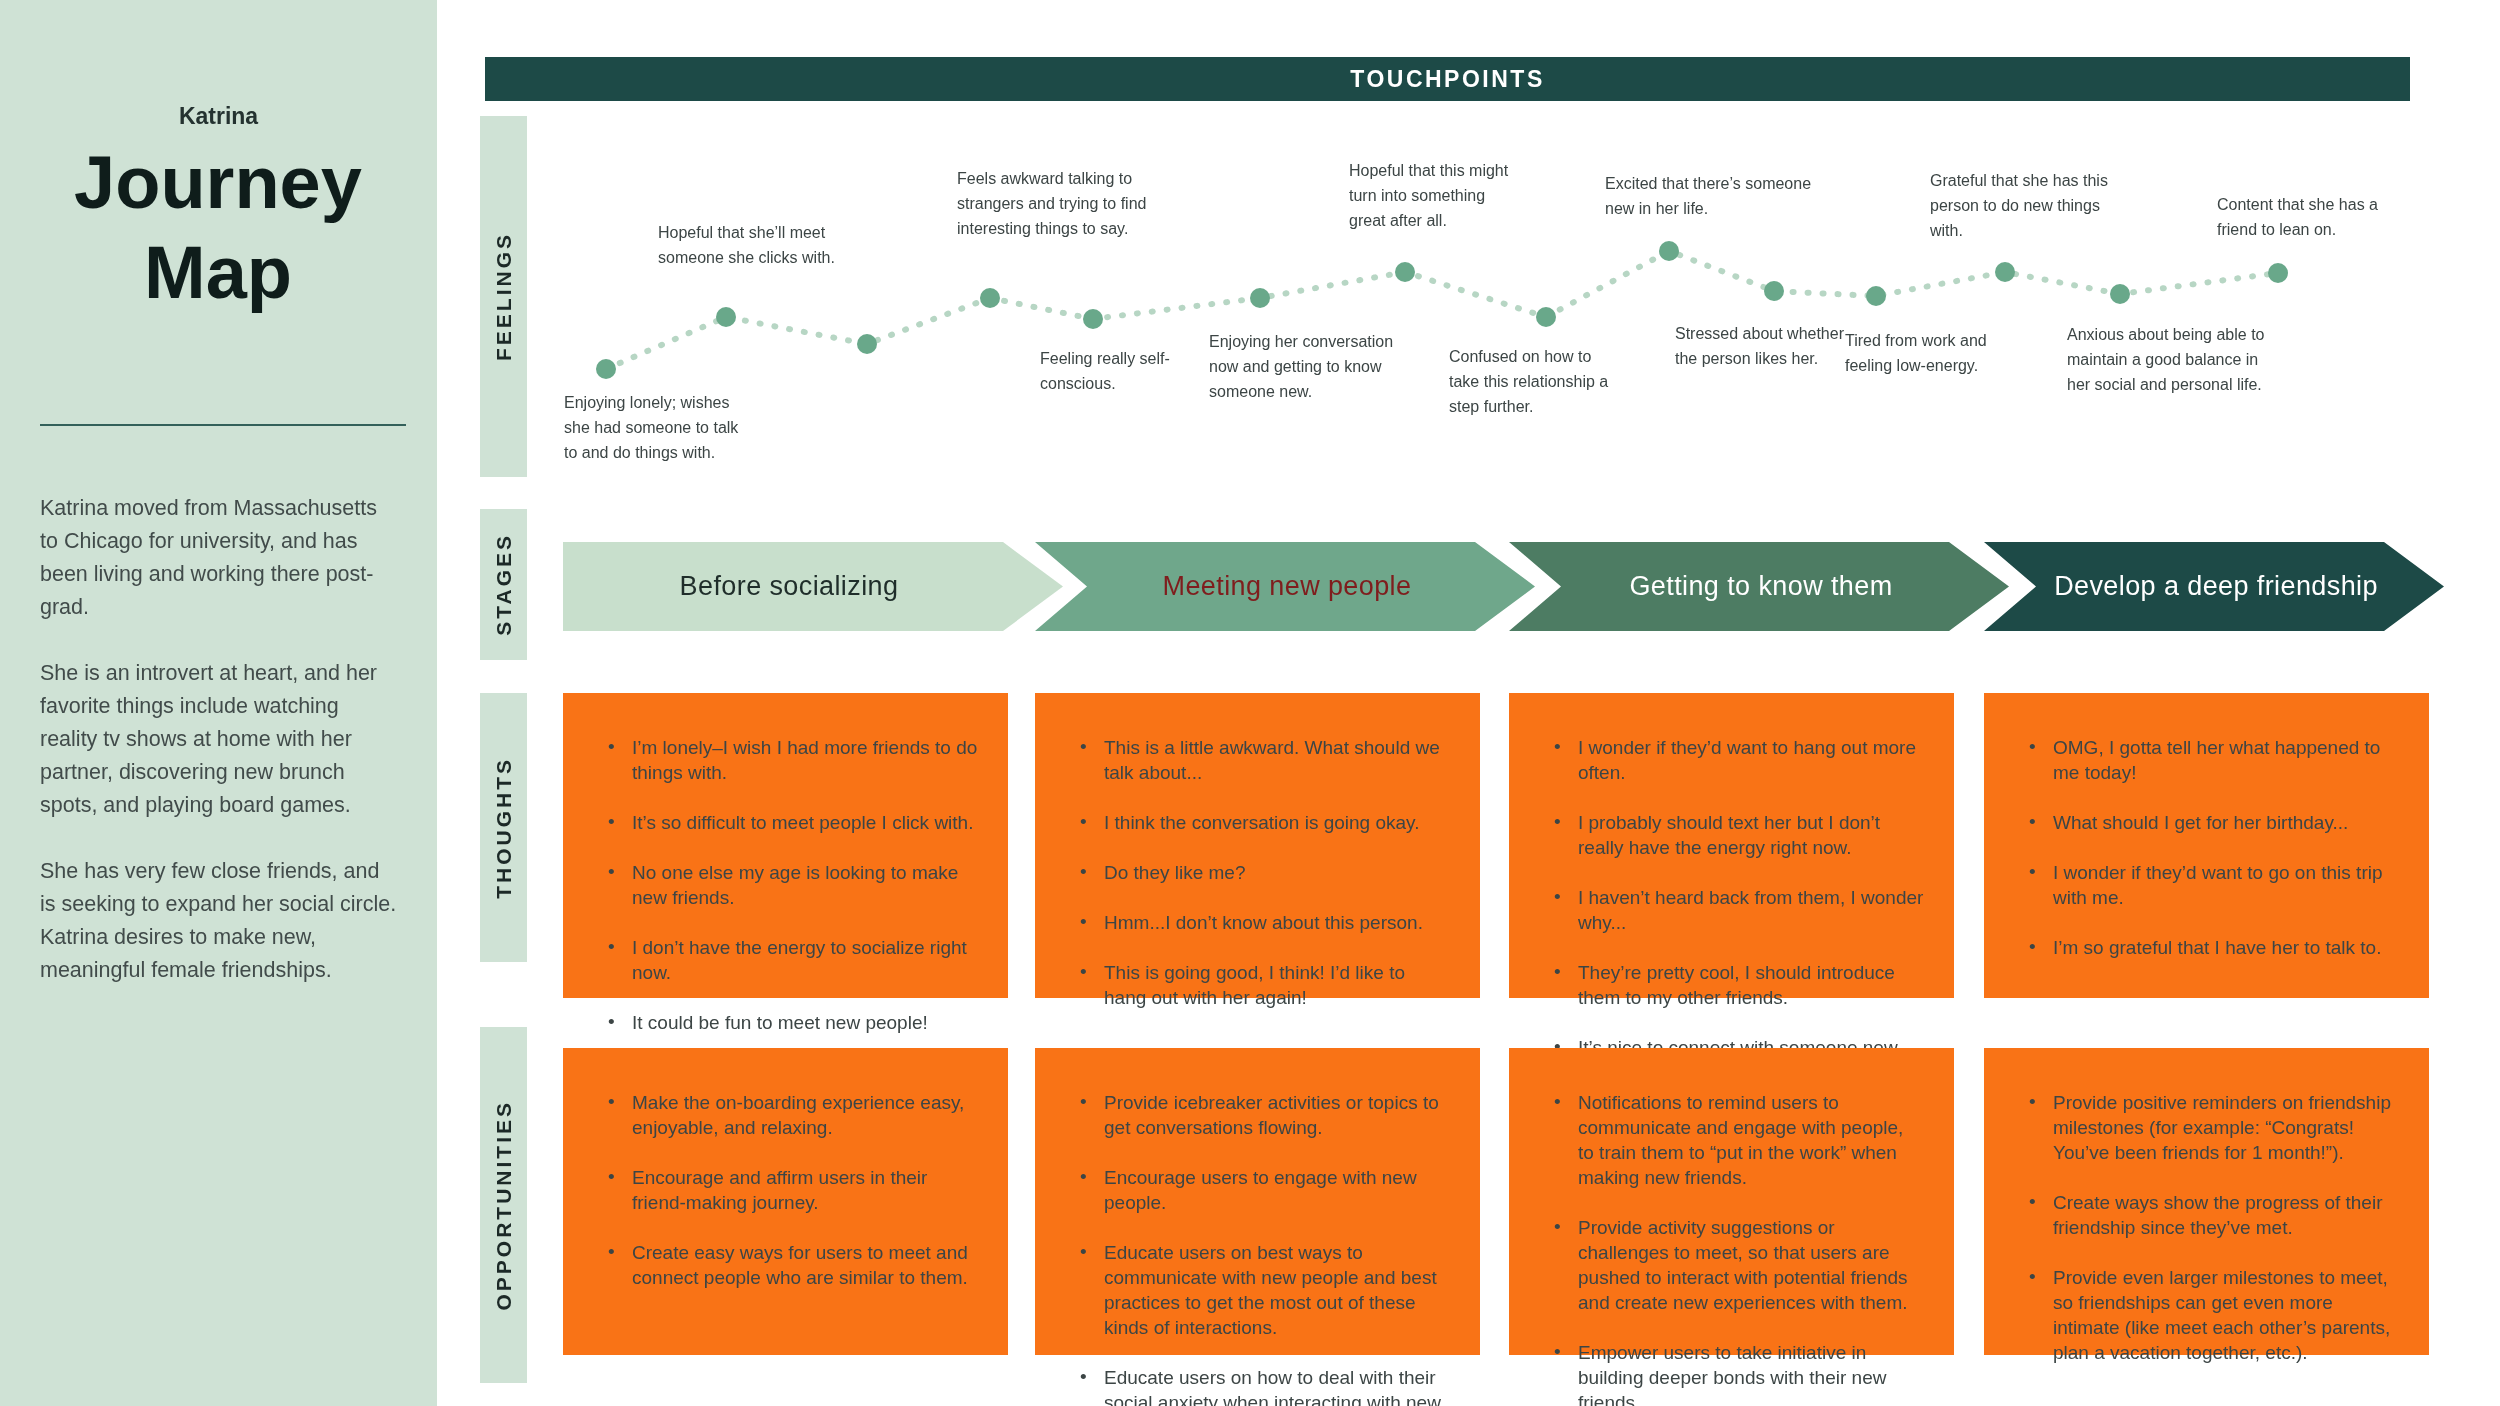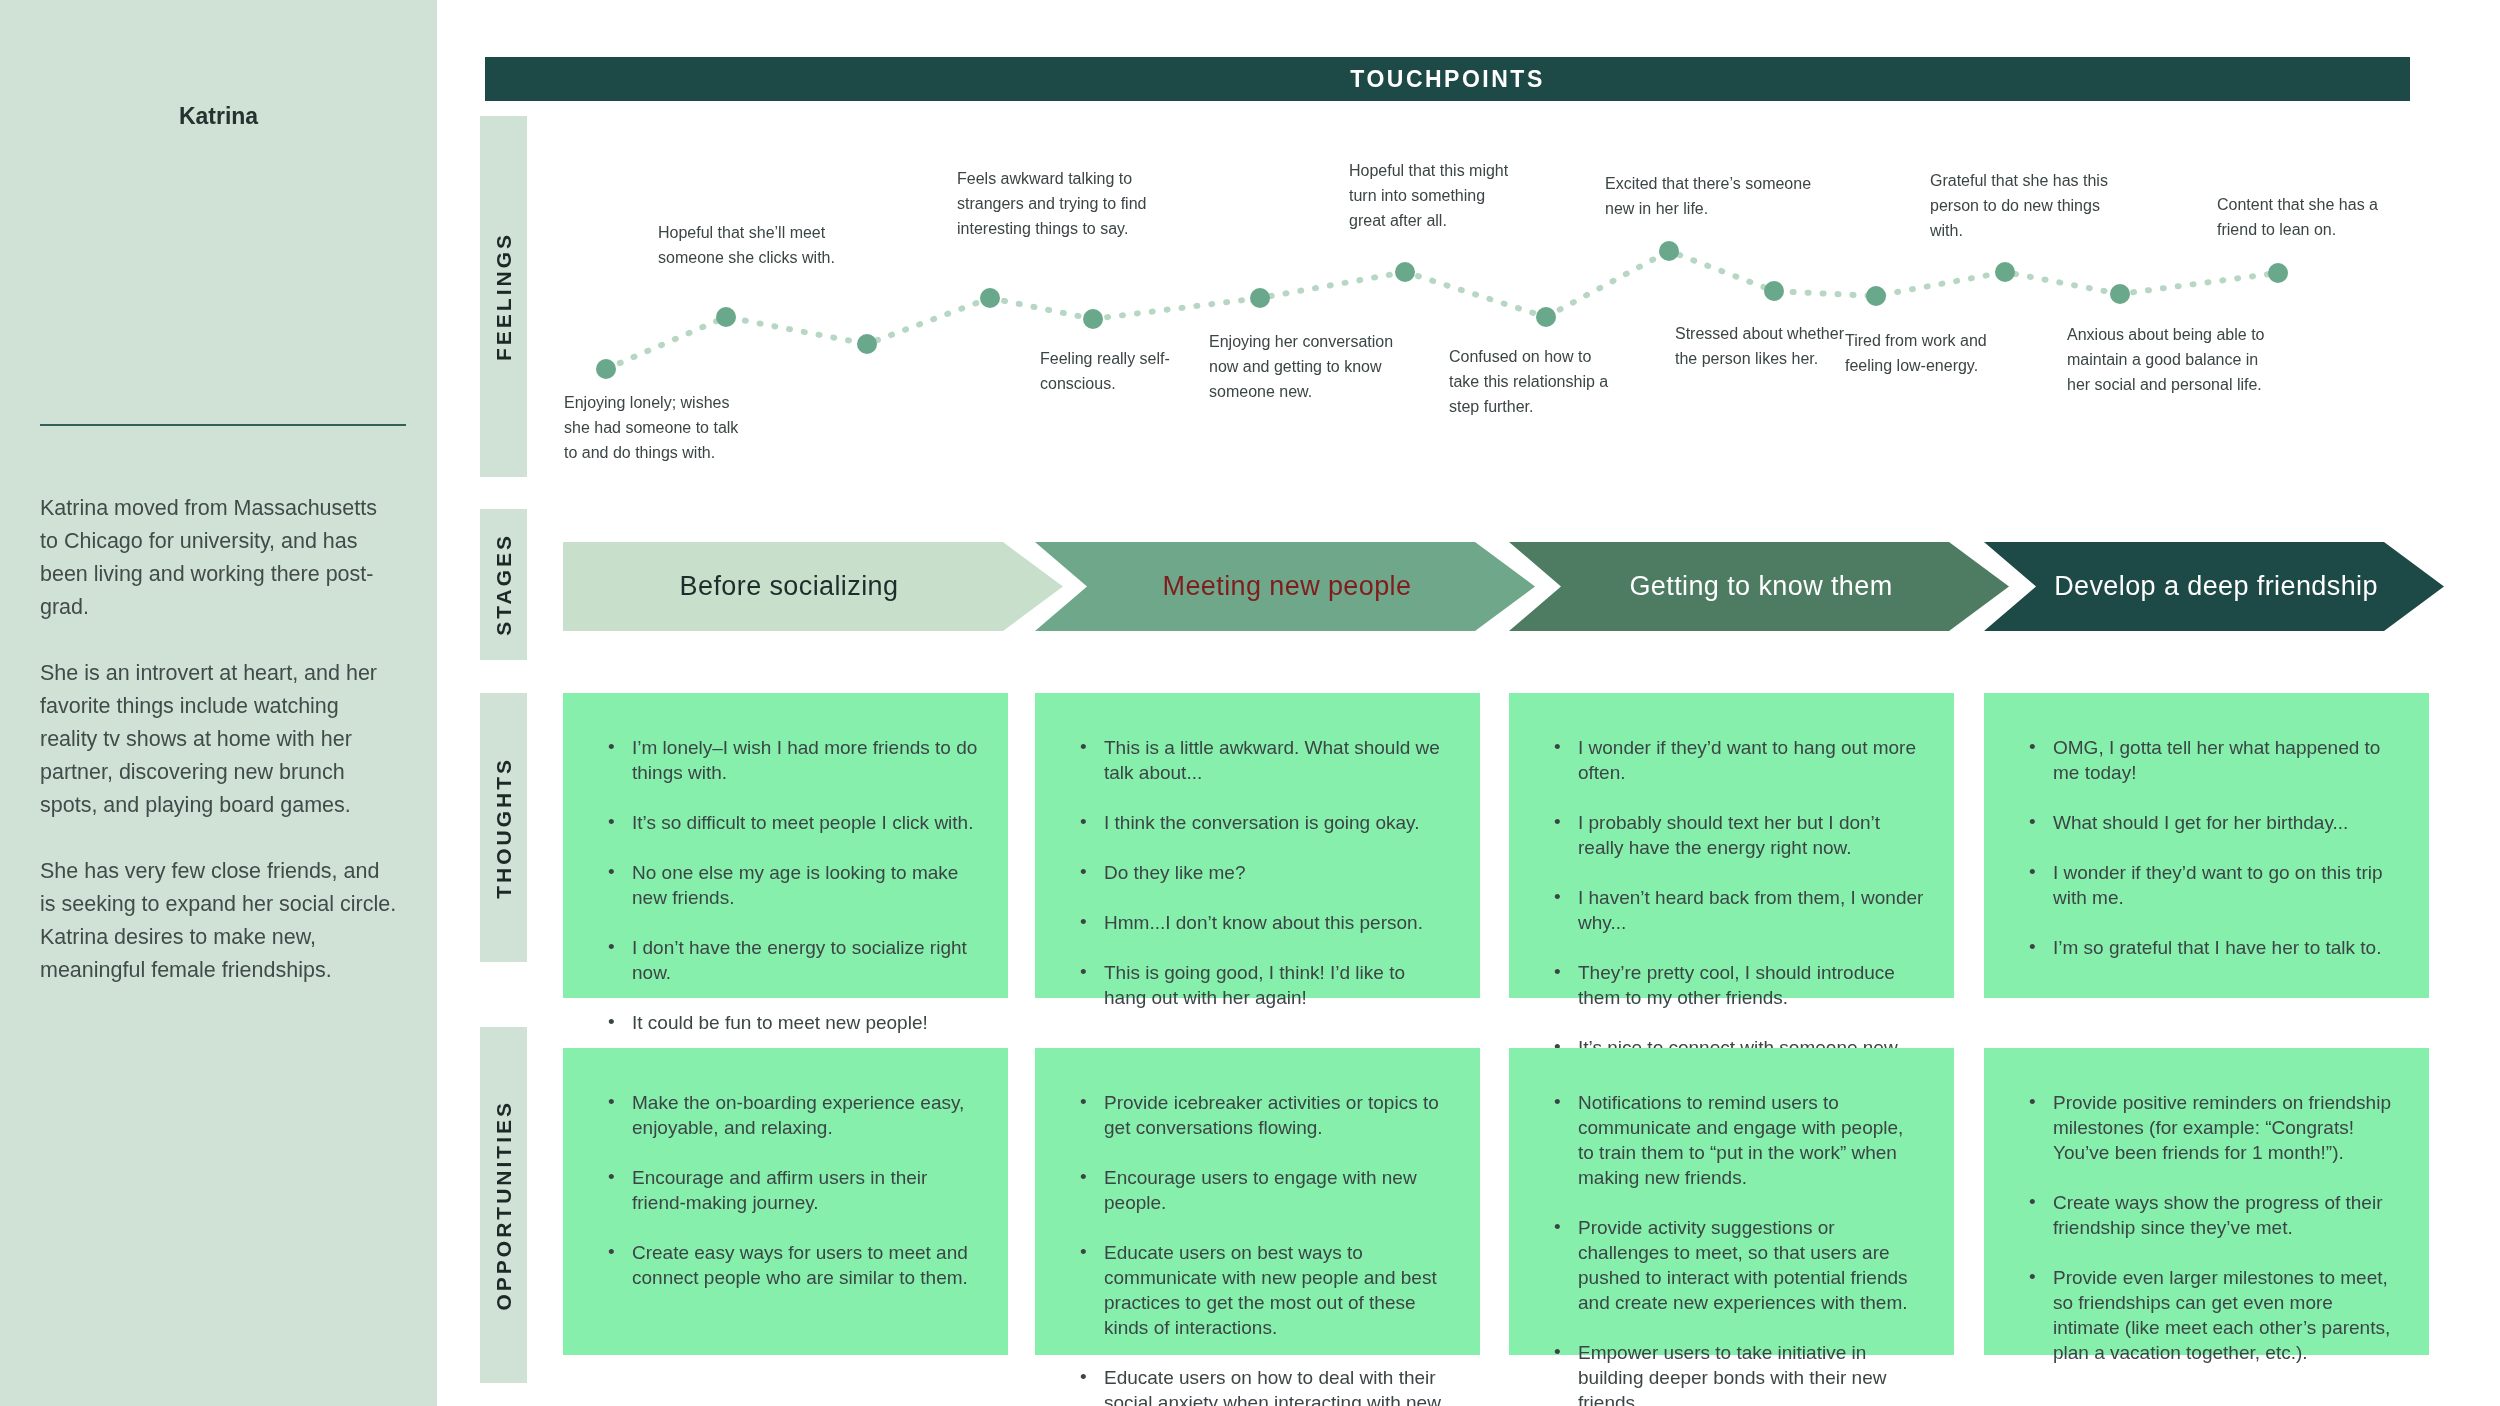--- a/index.html
+++ b/index.html
@@ -45,37 +45,38 @@
            font-size:27px; letter-spacing:0.4px; padding-right:48px; box-sizing:border-box;
            clip-path:polygon(0 0, calc(100% - 60px) 0, 100% 50%, calc(100% - 60px) 100%, 0 100%); }
   .stage.notched { clip-path:polygon(0 0, calc(100% - 60px) 0, 100% 50%, calc(100% - 60px) 100%, 0 100%, 52px 50%);
                    padding-left:52px; }
   .stage-0 { left:563px;  width:500px; }
   .stage-1 { left:1035px; width:500px; }
   .stage-2 { left:1509px; width:500px; }
   .stage-3 { left:1984px; width:460px; }
 
   
-  .note-box { position:absolute; width:445px; background:#86efac; box-sizing:border-box;
+  .note-box { position:absolute; width:445px; background:#f97316; box-sizing:border-box;
               padding:42px 30px 0 42px; }
   .thought-box { top:693px;  height:305px; }
   .opp-box     { top:1048px; height:307px; }
   .col-0 { left:563px; } .col-1 { left:1035px; } .col-2 { left:1509px; } .col-3 { left:1984px; }
   .note-box ul { margin:0; padding:0; list-style:none; }
   .note-item { position:relative; padding-left:27px; margin-bottom:25px;
                font-size:19px; line-height:25px; color:#3c4545; }
   .note-item::before { content:"\2022"; position:absolute; left:3px; top:-1px; color:#3c4545; }
 </style>
 </head>
 <body>
 
 <div id="canvas">
 
   <div class="sidebar">
     <div class="persona">Katrina</div>
+    <div class="map-title">Journey Map</div>
     <div class="divider"></div>
     <div class="bio">
       <p>Katrina moved from Massachusetts to Chicago for university, and has been living and working there post-grad.</p>
       <p>She is an introvert at heart, and her favorite things include watching reality tv shows at home with her partner, discovering new brunch spots, and playing board games.</p>
       <p>She has very few close friends, and is seeking to expand her social circle. Katrina desires to make new, meaningful female friendships.</p>
     </div>
   </div>
 
   <div class="touchbar" id="touchbar" style="background: rgb(29, 74, 71);">TOUCHPOINTS</div>
 

